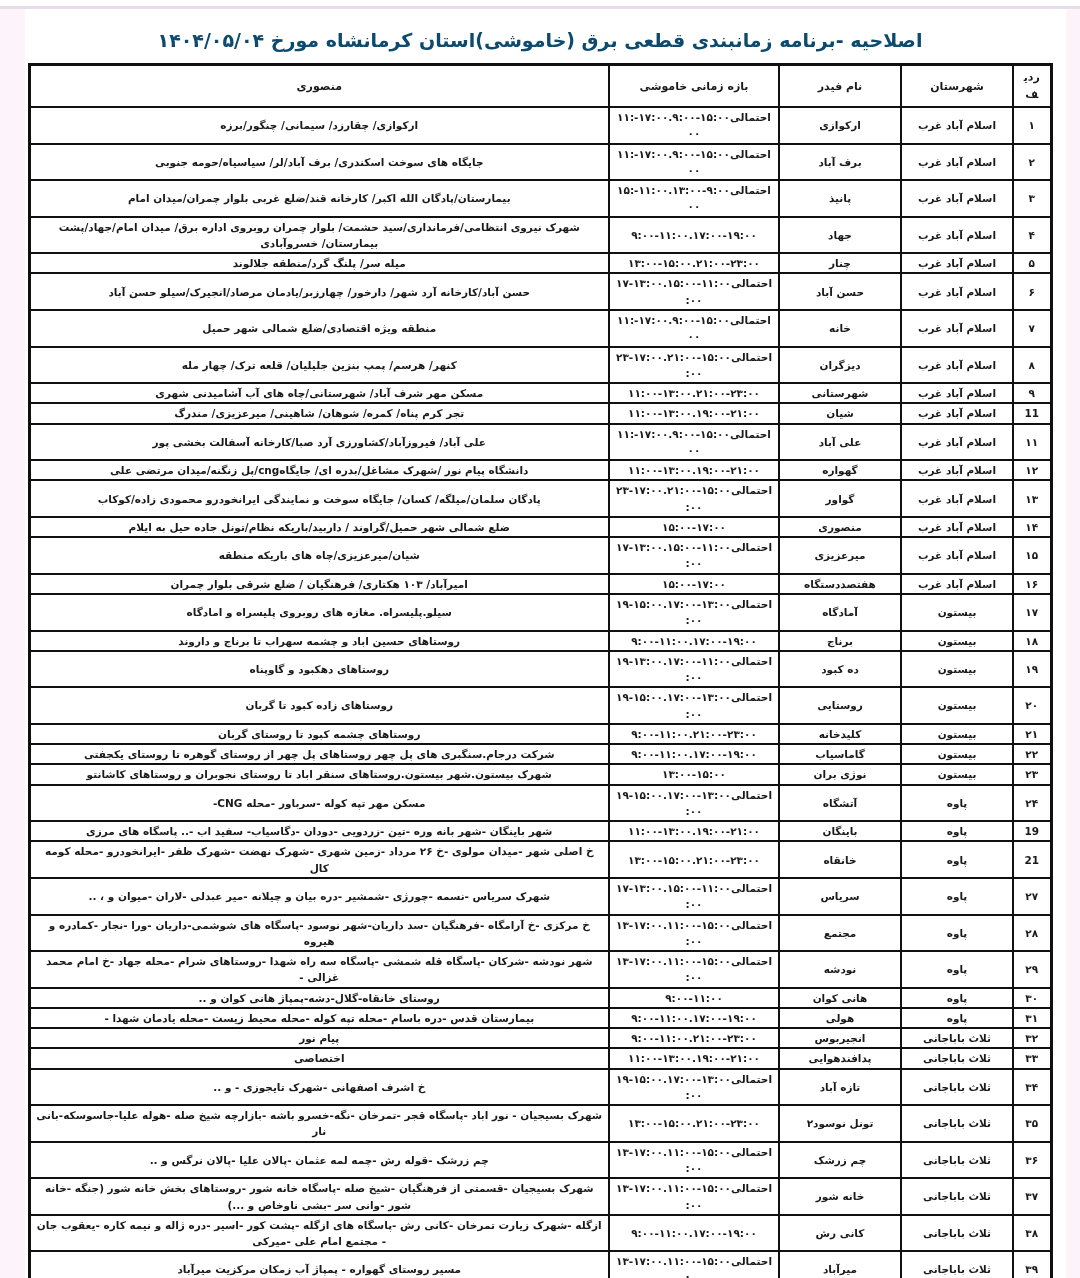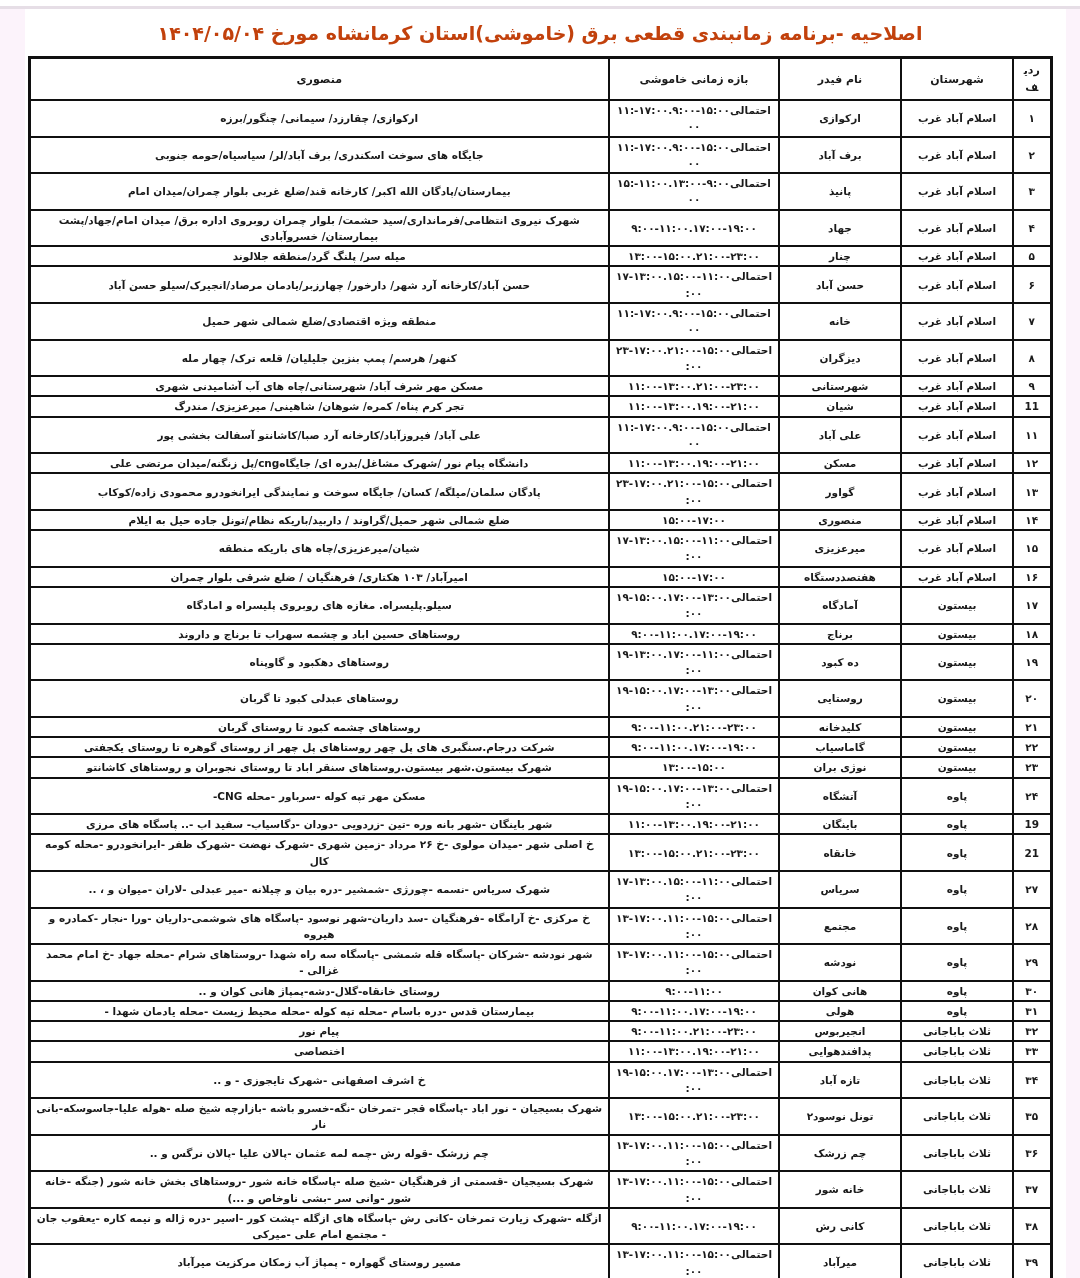--- a/index.html
+++ b/index.html
@@ -50,21 +50,21 @@
   col.c-area{width:580px;}
 </style>
 </head>
 <body>
 
 <div class="scan-top-line"></div>
 <div class="scan-left-strip"></div>
 <div class="scan-right-strip"></div>
 
 <div class="page">
-  <h1 class="title" style="color: #c2410c;">اصلاحیه -برنامه زمانبندی قطعی برق (خاموشی)استان کرمانشاه مورخ ۱۴۰۴/۰۵/۰۴</h1>
+  <h1 class="title" style="color: #0c4a6e; margin-top: 7px;">اصلاحیه -برنامه زمانبندی قطعی برق (خاموشی)استان کرمانشاه مورخ ۱۴۰۴/۰۵/۰۴</h1>
 
   <table>
     <colgroup>
       <col class="c-no">
         <col class="c-county">
         <col class="c-feeder">
         <col class="c-time">
         <col class="c-area">
     </colgroup>
     <thead>
@@ -145,26 +145,26 @@
           <td>اسلام آباد غرب</td>
           <td>شیان</td>
           <td>۱۱:۰۰-۱۳:۰۰.۱۹:۰۰-۲۱:۰۰</td>
           <td>تجر کرم پناه/ کمره/ شوهان/ شاهینی/ میرعزیزی/ مندرگ</td>
         </tr>
         <tr>
           <td>۱۱</td>
           <td>اسلام آباد غرب</td>
           <td>علی آباد</td>
           <td>احتمالی۱۵:۰۰-۱۷:۰۰.۹:۰۰-۱۱:۰۰</td>
-          <td>علی آباد/ فیروزآباد/کارخانه آرد صبا/کاشانتو آسفالت بخشی پور</td>
+          <td>علی آباد/ فیروزآباد/کشاورزی آرد صبا/کارخانه آسفالت بخشی پور</td>
         </tr>
         <tr>
           <td>۱۲</td>
           <td>اسلام آباد غرب</td>
-          <td>مسکن</td>
+          <td>گهواره</td>
           <td>۱۱:۰۰-۱۳:۰۰.۱۹:۰۰-۲۱:۰۰</td>
           <td>دانشگاه پیام نور /شهرک مشاغل/بدره ای/ جایگاهcng/پل زنگنه/میدان مرتضی علی</td>
         </tr>
         <tr>
           <td>۱۳</td>
           <td>اسلام آباد غرب</td>
           <td>گواور</td>
           <td>احتمالی۱۵:۰۰-۱۷:۰۰.۲۱:۰۰-۲۳:۰۰</td>
           <td>پادگان سلمان/میلگه/ کسان/ جایگاه سوخت و نمایندگی ایرانخودرو محمودی زاده/کوکاب</td>
         </tr>
@@ -208,21 +208,21 @@
           <td>بیستون</td>
           <td>ده کبود</td>
           <td>احتمالی۱۱:۰۰-۱۳:۰۰.۱۷:۰۰-۱۹:۰۰</td>
           <td>روستاهای دهکبود و گاوپناه</td>
         </tr>
         <tr>
           <td>۲۰</td>
           <td>بیستون</td>
           <td>روستایی</td>
           <td>احتمالی۱۳:۰۰-۱۵:۰۰.۱۷:۰۰-۱۹:۰۰</td>
-          <td>روستاهای عبدلی کبود تا گربان</td>
+          <td>روستاهای زاده کبود تا گربان</td>
         </tr>
         <tr>
           <td>۲۱</td>
           <td>بیستون</td>
           <td>کلیدخانه</td>
           <td>۹:۰۰-۱۱:۰۰.۲۱:۰۰-۲۳:۰۰</td>
           <td>روستاهای چشمه کبود تا روستای گربان</td>
         </tr>
         <tr>
           <td>۲۲</td>

